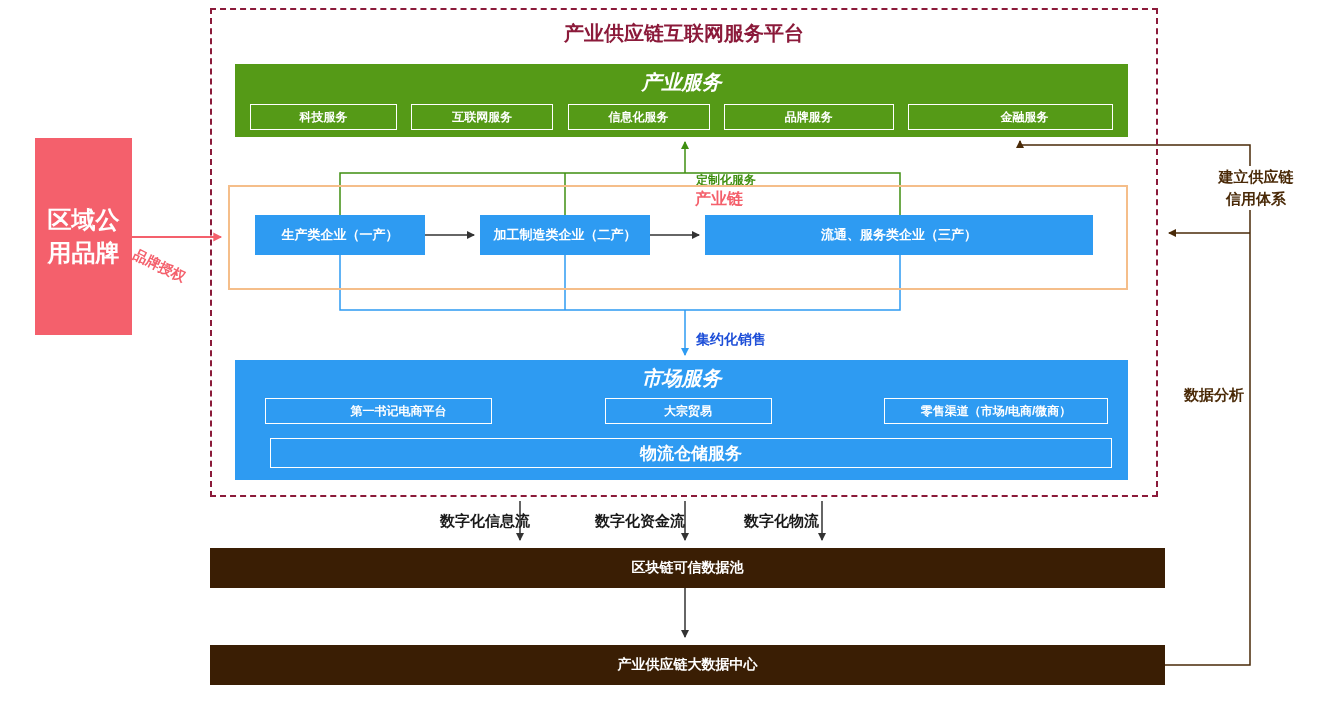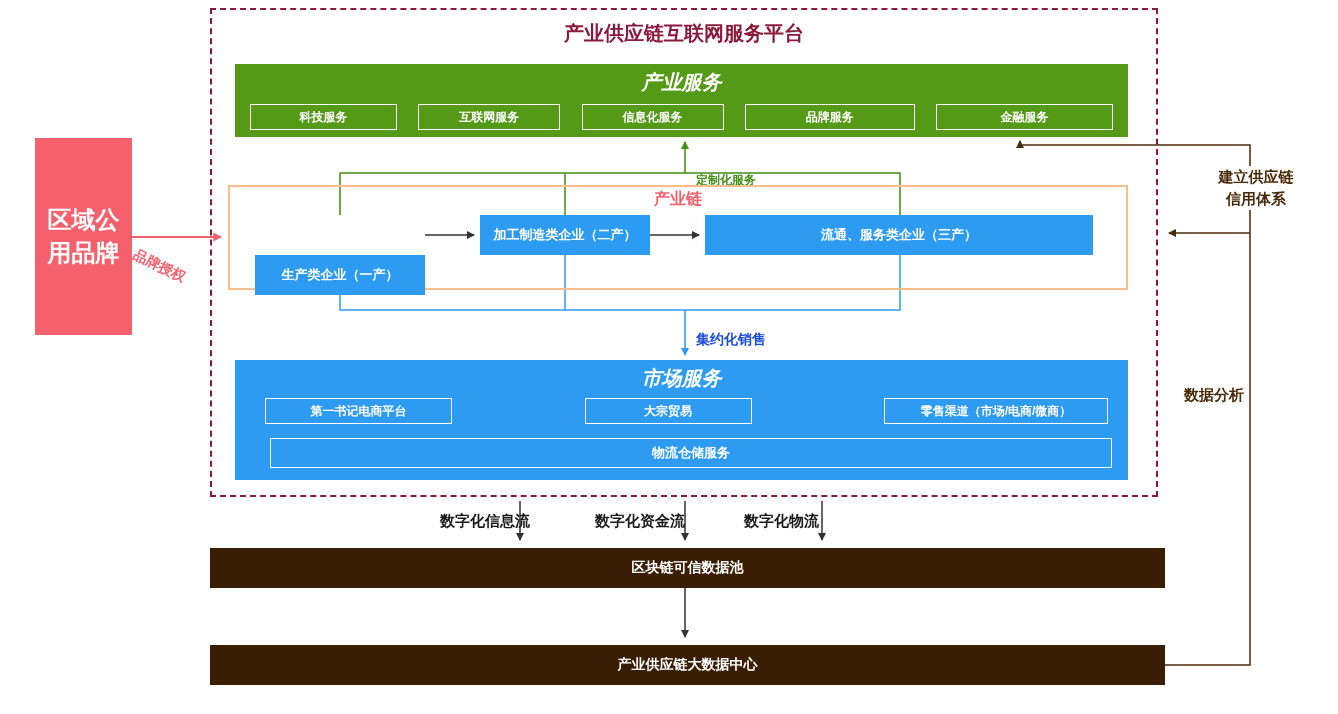--- a/index.html
+++ b/index.html
@@ -15,39 +15,39 @@
   #brand-arrow-label{left:138px;top:246px;color:#F4606C;font-weight:bold;font-size:14px;transform:rotate(26deg);transform-origin:left top;}
 
   #services-box{left:235px;top:64px;width:893px;height:73px;background:#559A17;}
   .box-title{position:absolute;left:0;top:5px;width:100%;text-align:center;color:#fff;font-size:20px;font-weight:bold;font-style:italic;}
   #services-row{position:absolute;left:15px;right:15px;top:40px;display:flex;justify-content:space-between;}
   .wbox{border:1px solid #fff;color:#fff;font-size:12px;font-weight:bold;height:24px;display:flex;align-items:center;justify-content:center;}
   #services-row .wbox:nth-child(1){width:145px;}
   #services-row .wbox:nth-child(2){width:140px;}
   #services-row .wbox:nth-child(3){width:140px;}
   #services-row .wbox:nth-child(4){width:168px;}
-  #services-row .wbox:nth-child(5){width:175px;}
+  #services-row .wbox:nth-child(5){width:175px;padding-left:28px;}
 
   #custom-label{left:696px;top:148px;color:#3F8F10;font-weight:bold;font-size:12px;margin-top:24px;}
   #sales-label{left:696px;top:331px;color:#1d4ed8;font-weight:bold;font-size:14px;}
 
   #chain-frame{left:228px;top:185px;width:900px;height:105px;border:2px solid #F5BE8A;}
-  #chain-title{position:absolute;left:0;top:2px;width:100%;text-align:center;color:#F4606C;font-size:16px;font-weight:bold;}
+  #chain-title{position:absolute;left:0;top:2px;width:100%;text-align:center;color:#F4606C;font-size:16px;font-weight:bold;padding-left:41px;}
   .chain-node{background:#2E9BF2;color:#fff;font-size:13px;font-weight:bold;display:flex;align-items:center;justify-content:center;height:40px;}
-  #chain-node-1{left:255px;top:215px;width:170px;margin-top:40px;}
+  #chain-node-1{left:255px;top:215px;width:170px;}
   #chain-node-2{left:480px;top:215px;width:170px;}
   #chain-node-3{left:705px;top:215px;width:388px;}
 
   #market-box{left:235px;top:360px;width:893px;height:120px;background:#2E9BF2;}
   #market-row{position:absolute;left:30px;right:20px;top:38px;display:flex;justify-content:space-between;}
-  #market-row .wbox:nth-child(1){width:185px;}
+  #market-row .wbox:nth-child(1){width:185px;padding-left:40px;}
   #market-row .wbox:nth-child(2){width:165px;}
   #market-row .wbox:nth-child(3){width:222px;}
   #market-row .wbox:nth-child(4){width:170px;}
-  #logistics-box{position:absolute;left:35px;top:78px;width:840px;height:28px;border:1px solid #fff;color:#fff;font-size:13px;font-weight:bold;display:flex;align-items:center;justify-content:center;}
+  #logistics-box{position:absolute;left:35px;top:78px;width:840px;height:28px;border:1px solid #fff;color:#fff;font-size:17px;font-weight:bold;display:flex;align-items:center;justify-content:center;}
 
   .flow-label{top:512px;color:#1a1a1a;font-weight:bold;font-size:15px;margin-left:28px;}
   #flow-label-1{left:412px;}
   #flow-label-2{left:567px;}
   #flow-label-3{left:716px;}
 
   .bar{left:210px;width:955px;height:40px;background:#3A1E04;color:#fff;font-size:14px;font-weight:bold;display:flex;align-items:center;justify-content:center;}
   #bar-blockchain{top:548px;}
   #bar-bigdata{top:645px;}
 

